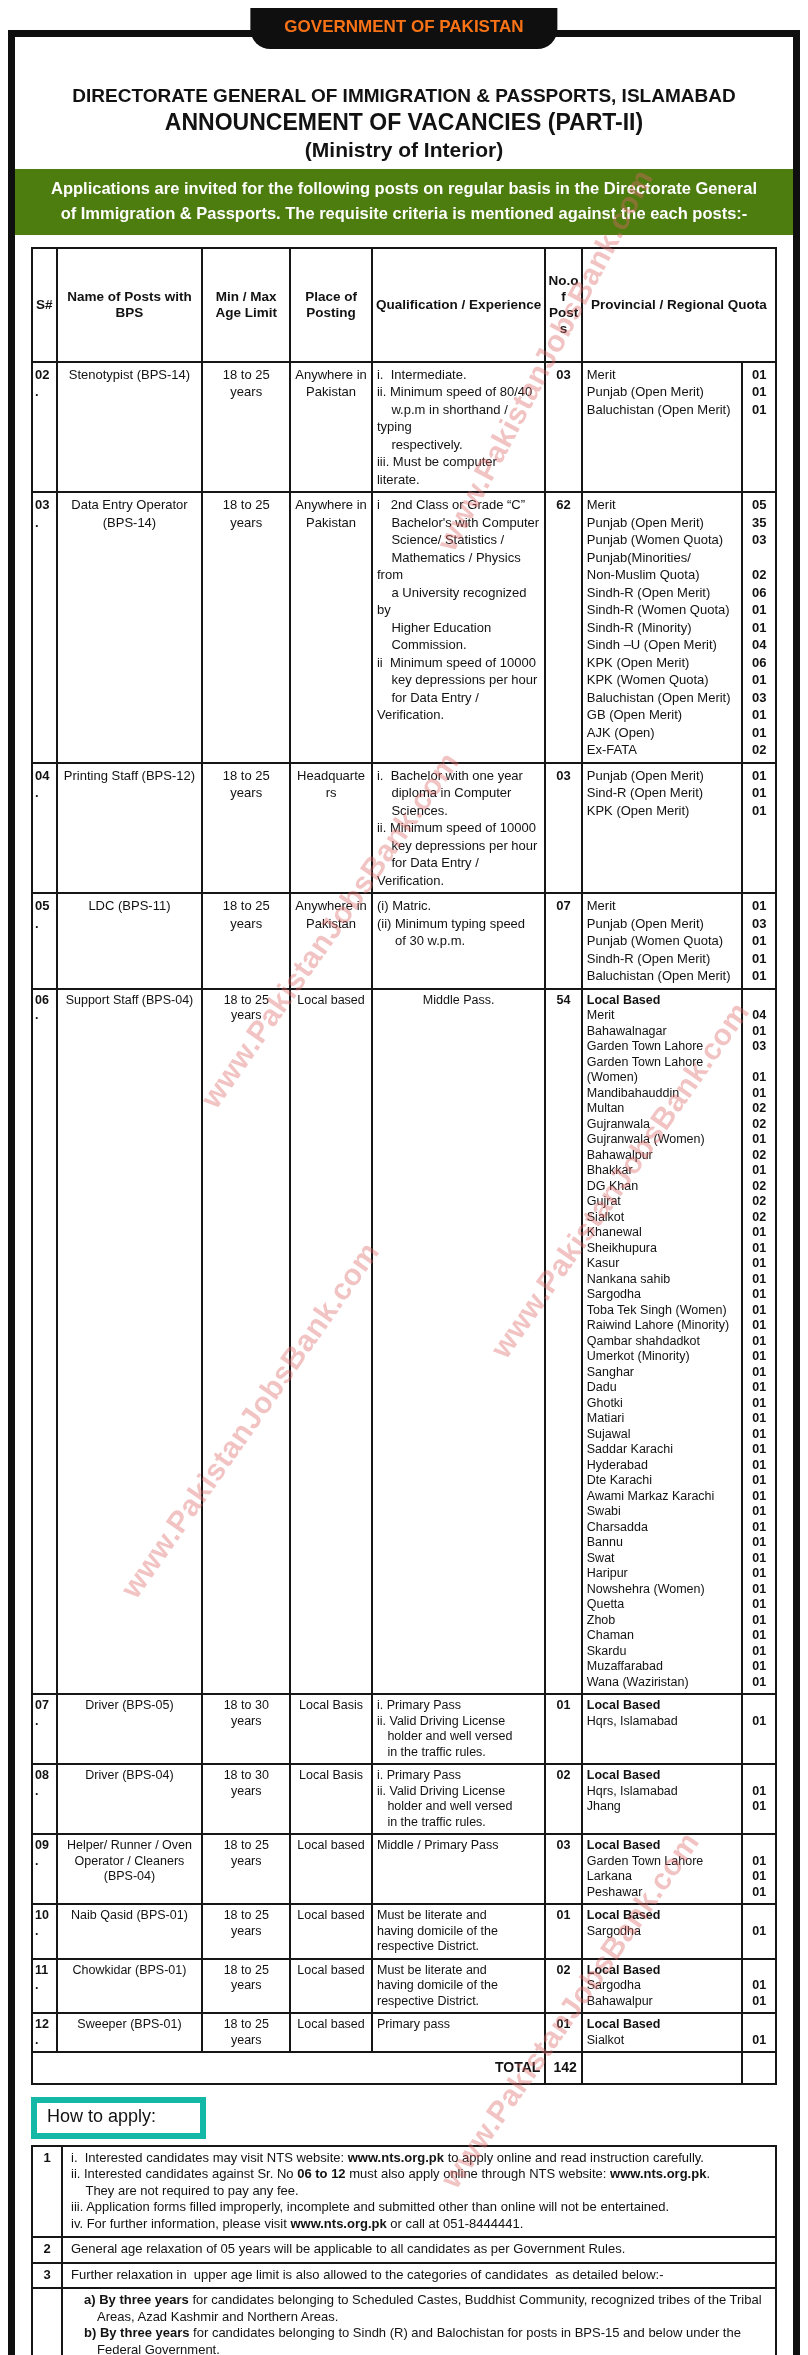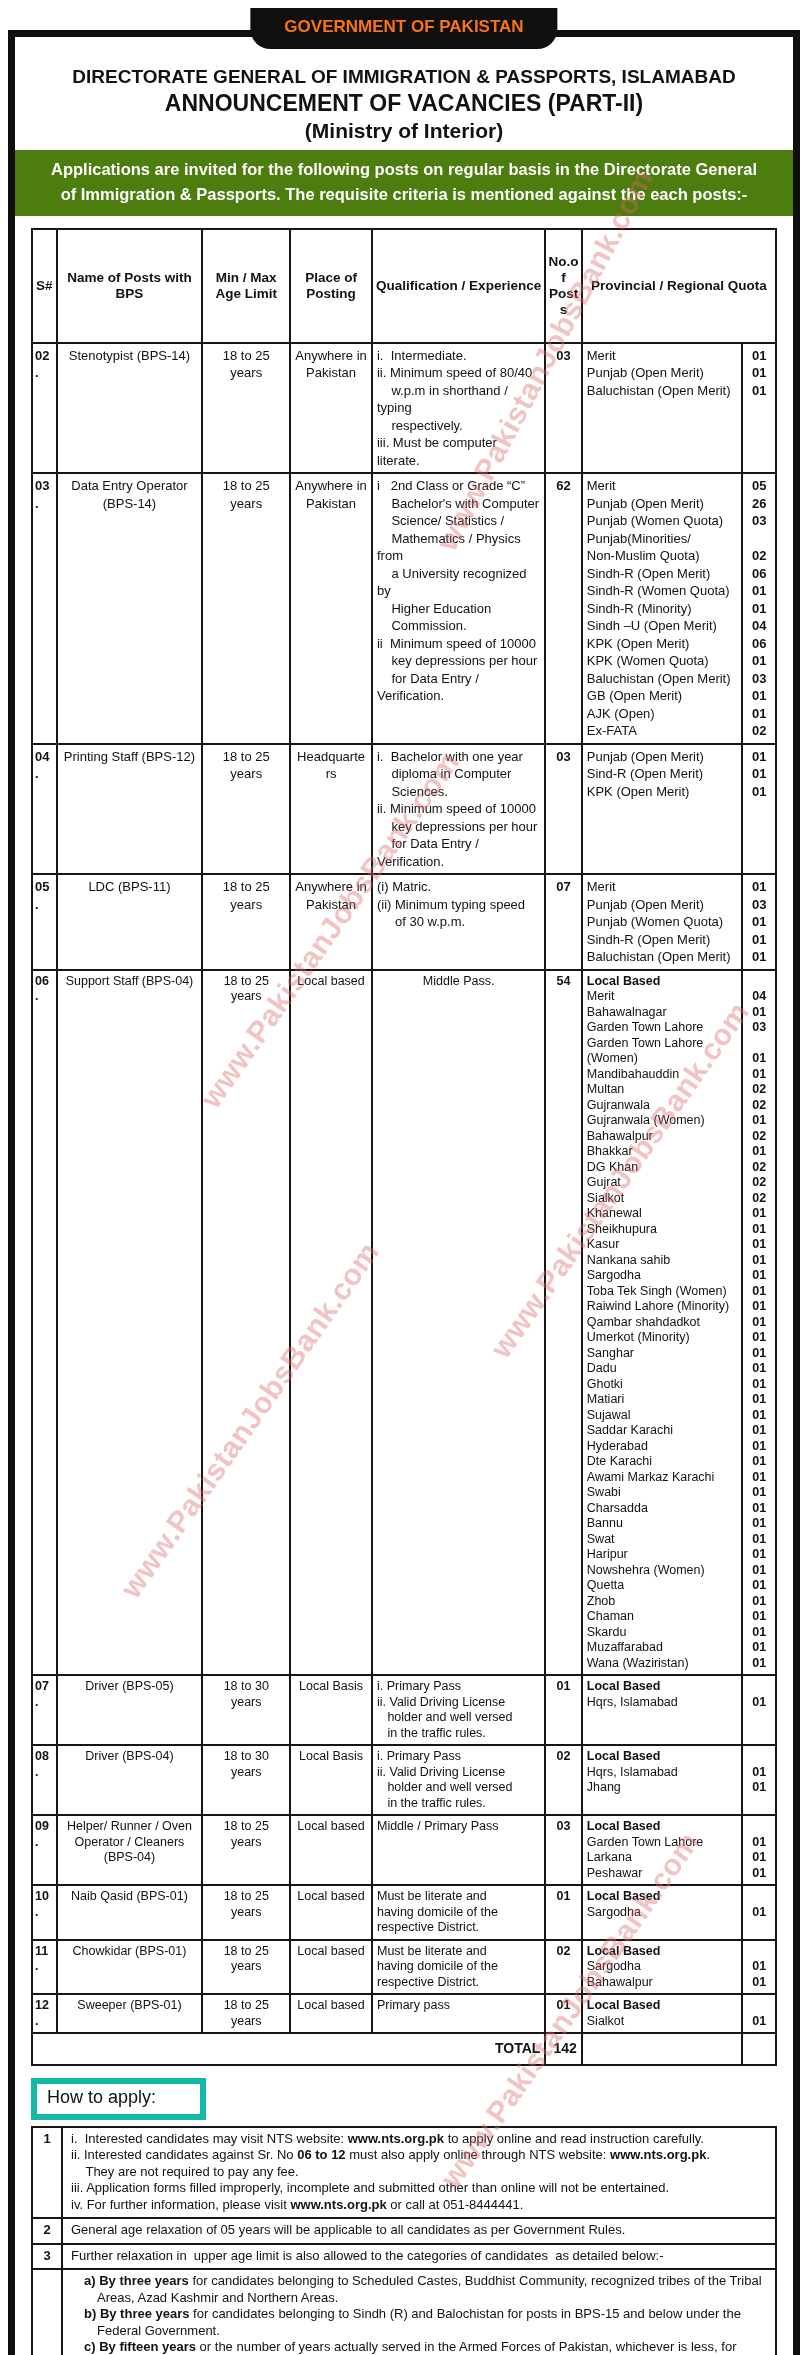--- a/index.html
+++ b/index.html
@@ -5,21 +5,21 @@
   html,body{margin:0;padding:0;background:#fff;}
   body{width:808px;font-family:"Liberation Sans",sans-serif;color:#121212;position:relative;}
   .page{position:relative;width:808px;overflow:hidden;}
   .wm{position:absolute;font-weight:bold;font-size:30px;letter-spacing:.5px;
       color:rgba(222,105,105,.40);white-space:nowrap;pointer-events:none;z-index:6;}
   .frame{margin:30px 8px 0;border:7px solid #0f0f0f;position:relative;padding:28px 0 10px;background:#fff;}
   .gov-tab{position:absolute;top:-29px;left:50%;transform:translateX(-50%);
       background:#0f0f0f;color:#f97316;font-weight:bold;font-size:17px;
       padding:9px 34px 12px;border-radius:0 0 20px 20px;white-space:nowrap;z-index:3;}
   .t{font-weight:bold;text-align:center;margin:2px 10px;}
-  .t1{font-size:19px;margin-top:1px;}
+  .t1{font-size:19px;margin-top:20px;}
   .t2{font-size:21px;}
   .t3{font-size:23px;}
   .intro{background:#4d7c0f;color:#fff;font-weight:bold;font-size:16.5px;text-align:center;
       padding:7px 30px 9px;margin-top:7px;line-height:1.5;}
   .inner{padding:12px 16px 0;}
   table.vac{width:100%;border-collapse:collapse;table-layout:fixed;}
   .vac th,.vac td{border:2px solid #161616;vertical-align:top;padding:3px 4px;
       font-size:13px;line-height:17.5px;word-wrap:break-word;}
   .vac th{vertical-align:middle;font-weight:bold;font-size:13.5px;
       line-height:16px;padding:24px 2px;height:44px;}
@@ -125,21 +125,21 @@
                 <div>Sindh –U (Open Merit)</div>
                 <div>KPK (Open Merit)</div>
                 <div>KPK (Women Quota)</div>
                 <div>Baluchistan (Open Merit)</div>
                 <div>GB (Open Merit)</div>
                 <div>AJK (Open)</div>
                 <div>Ex-FATA</div>
               </td>
               <td class="qnum">
                 <div>05</div>
-                <div>26</div>
+                <div>35</div>
                 <div>03</div>
                 <div>&nbsp;</div>
                 <div>02</div>
                 <div>06</div>
                 <div>01</div>
                 <div>01</div>
                 <div>04</div>
                 <div>06</div>
                 <div>01</div>
                 <div>03</div>

